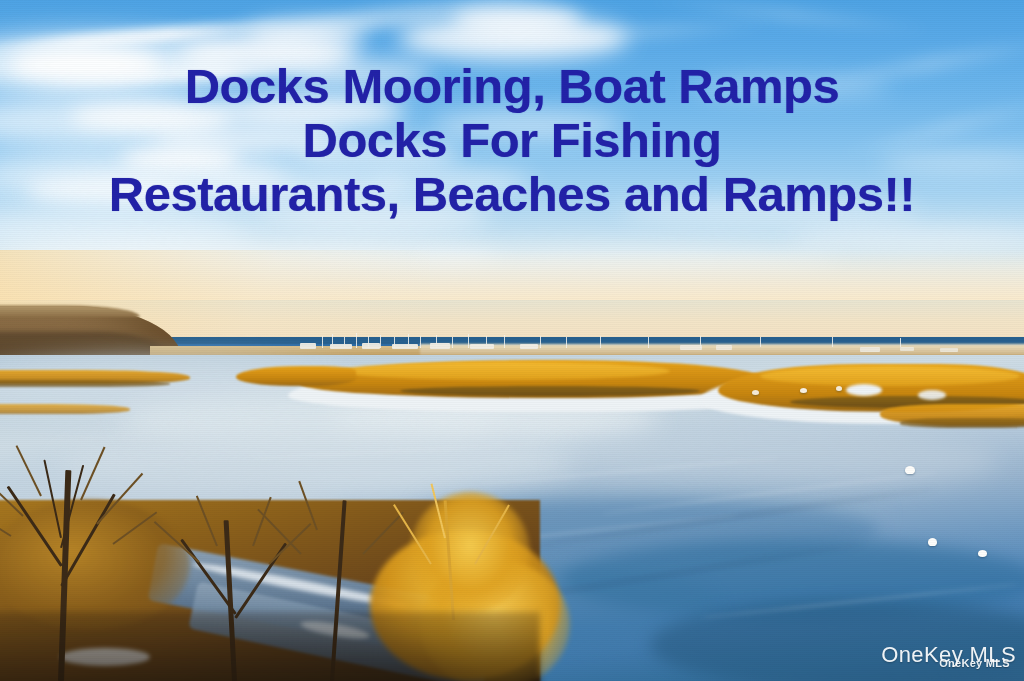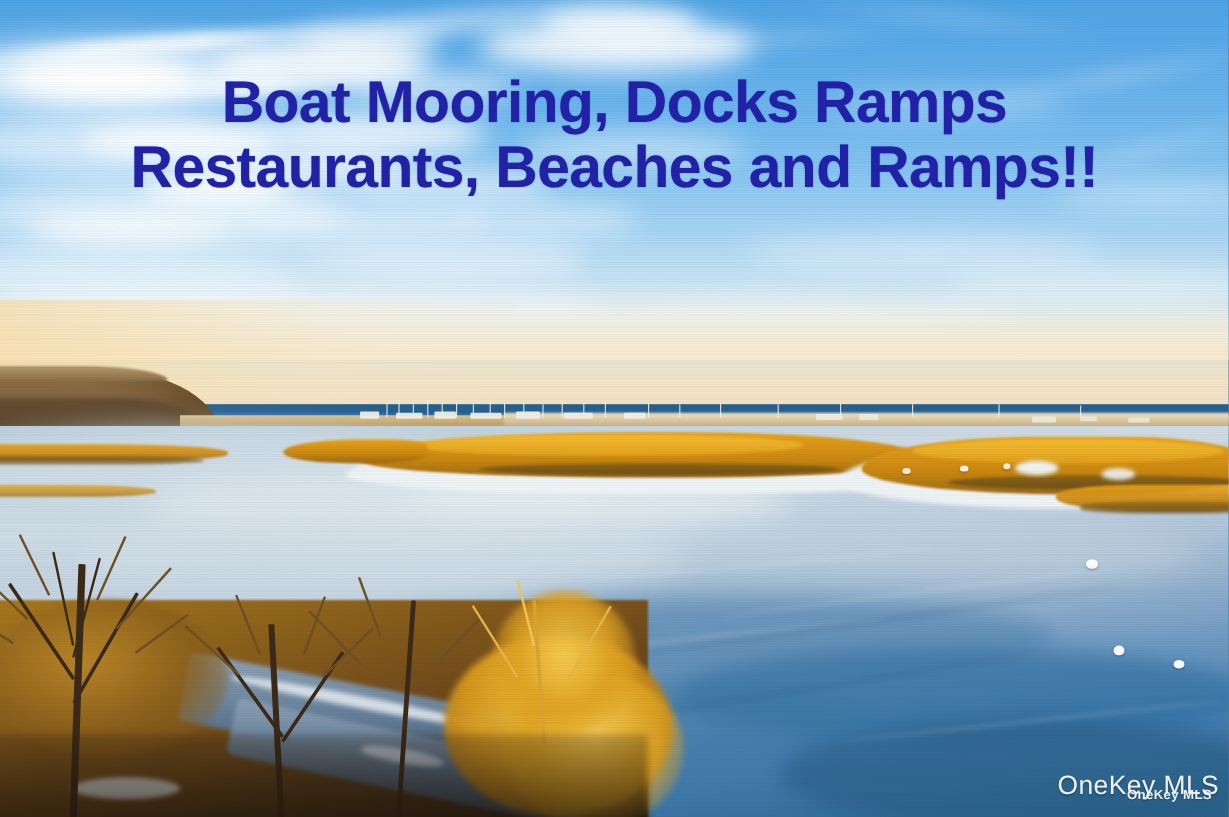--- a/index.html
+++ b/index.html
@@ -309,21 +309,22 @@
   <div class="twig" style="left:430px;top:494px;width:2px;height:70px;transform:rotate(-32deg);background:#e6b648;"></div>
   <div class="twig" style="left:474px;top:496px;width:2px;height:68px;transform:rotate(30deg);background:#e6b648;"></div>
   <div class="twig" style="left:444px;top:482px;width:2px;height:56px;transform:rotate(-14deg);background:#f0c55c;"></div>
 
   <div style="position:absolute;left:-20px;top:612px;width:560px;height:80px;
     background:linear-gradient(180deg,rgba(40,28,14,.25),rgba(26,18,10,.72));filter:blur(3px);"></div>
 
   <div class="grain"></div>
 
   <div class="headline">
-    <span class="hl hl1">Boat Mooring, Docks Ramps</span>
+    <span class="hl hl1">Docks Mooring, Boat Ramps</span>
+    <span class="hl hl2">Docks For Fishing</span>
     <span class="hl hl3">Restaurants, Beaches and Ramps!!</span>
   </div>
 
   <div class="wm">
     <div class="wm-big">OneKey MLS</div>
     <div class="wm-small">OneKey MLS</div>
   </div>
 
 </div>
 

